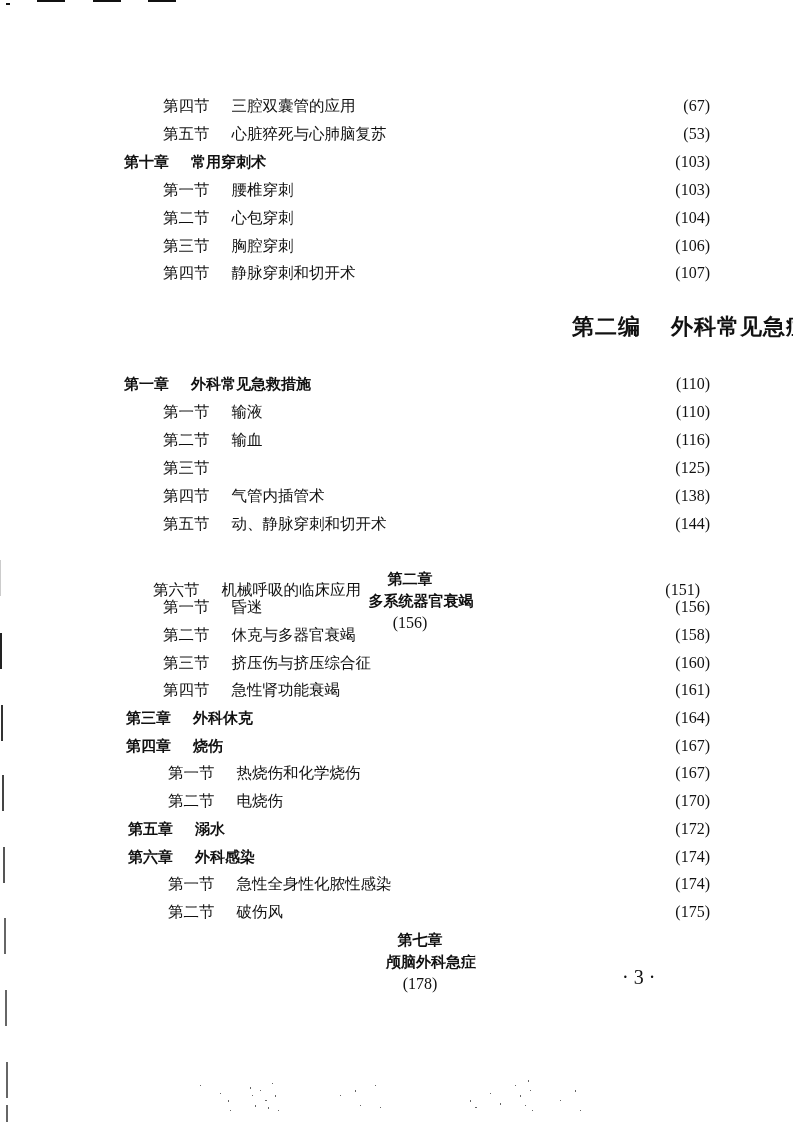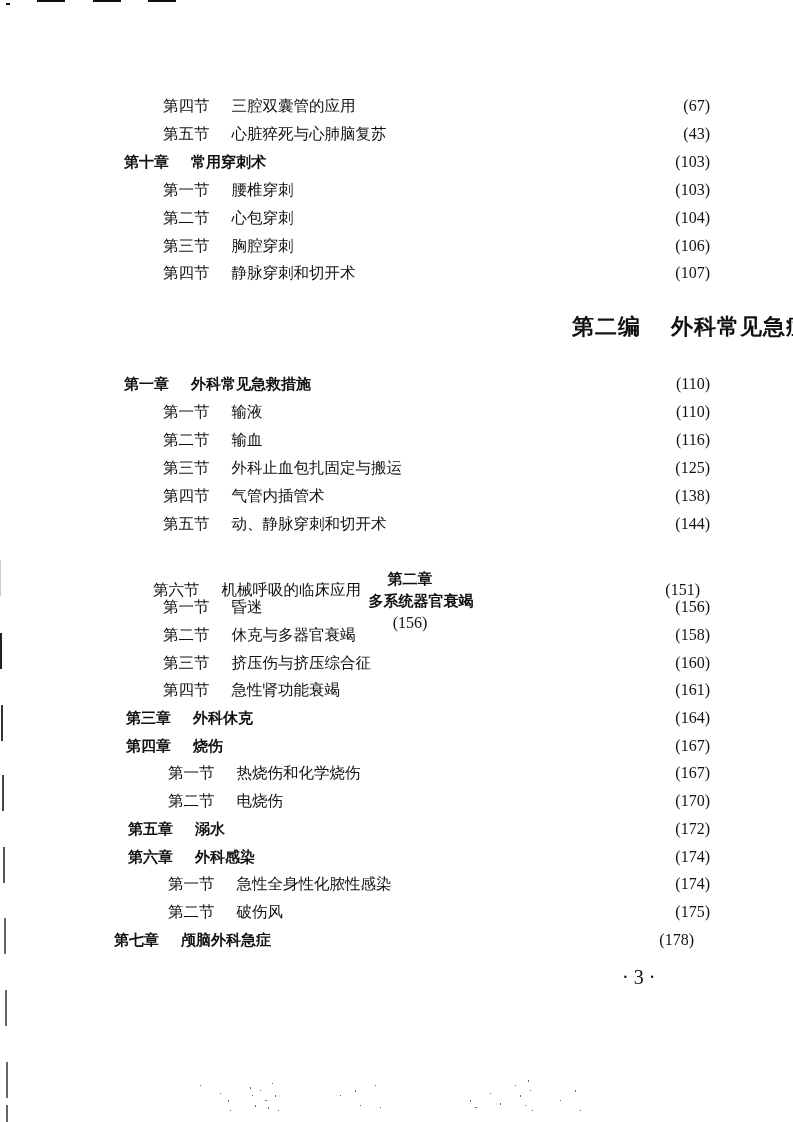--- a/index.html
+++ b/index.html
@@ -57,21 +57,21 @@
   <div class="row section" style="top:95px;left:163px;width:547px;">
     <span class="label">第四节</span>
     <span class="title">三腔双囊管的应用</span>
     <span class="leader"></span>
     <span class="page">(67)</span>
   </div>
   <div class="row section" style="top:123px;left:163px;width:547px;">
     <span class="label">第五节</span>
     <span class="title">心脏猝死与心肺脑复苏</span>
     <span class="leader"></span>
-    <span class="page">(43)</span>
+    <span class="page">(53)</span>
   </div>
   <div class="row chapter" style="top:151px;left:124px;width:586px;">
     <span class="label">第十章</span>
     <span class="title">常用穿刺术</span>
     <span class="leader"></span>
     <span class="page">(103)</span>
   </div>
   <div class="row section" style="top:179px;left:163px;width:547px;">
     <span class="label">第一节</span>
     <span class="title">腰椎穿刺</span>
@@ -114,21 +114,20 @@
     <span class="page">(110)</span>
   </div>
   <div class="row section" style="top:429px;left:163px;width:547px;">
     <span class="label">第二节</span>
     <span class="title">输血</span>
     <span class="leader"></span>
     <span class="page">(116)</span>
   </div>
   <div class="row section" style="top:457px;left:163px;width:547px;">
     <span class="label">第三节</span>
-    <span class="title">外科止血包扎固定与搬运</span>
     <span class="leader"></span>
     <span class="page">(125)</span>
   </div>
   <div class="row section" style="top:485px;left:163px;width:547px;">
     <span class="label">第四节</span>
     <span class="title">气管内插管术</span>
     <span class="leader"></span>
     <span class="page">(138)</span>
   </div>
   <div class="row section" style="top:513px;left:163px;width:547px;">
@@ -214,21 +213,21 @@
     <span class="title">急性全身性化脓性感染</span>
     <span class="leader"></span>
     <span class="page">(174)</span>
   </div>
   <div class="row section" style="top:901px;left:168px;width:542px;">
     <span class="label">第二节</span>
     <span class="title">破伤风</span>
     <span class="leader"></span>
     <span class="page">(175)</span>
   </div>
-  <div class="row chapter" style="top:929px;left:114px;width:580px;">
+  <div class="row chapter" style="top:929px;left:130px;width:580px;flex-direction:column;">
     <span class="label">第七章</span>
     <span class="title">颅脑外科急症</span>
     <span class="leader"></span>
     <span class="page">(178)</span>
   </div>
 </div>
 
 <div class="page-number">· 3 ·</div>
 
 <svg class="scan-noise" viewBox="0 0 430 55">

